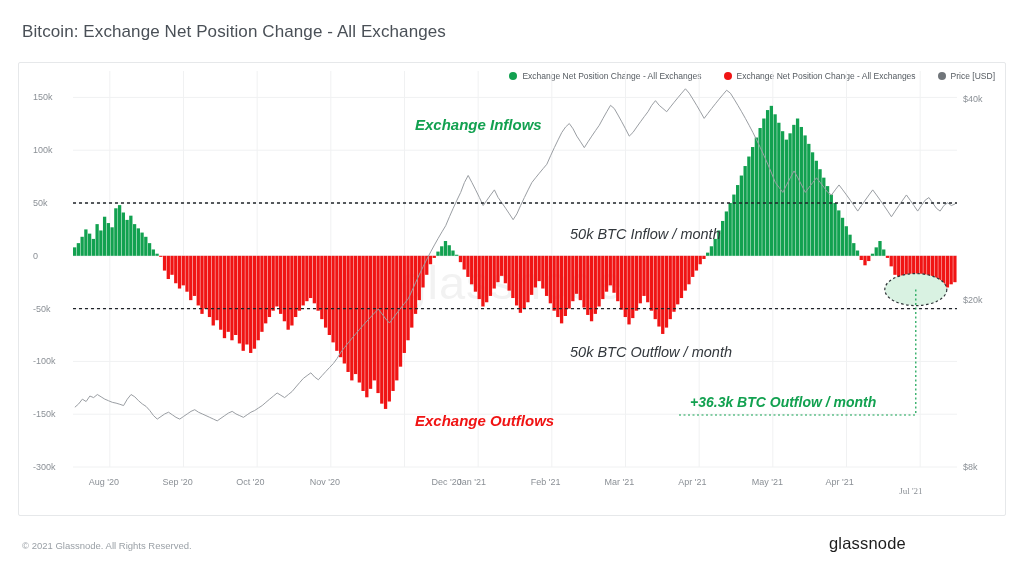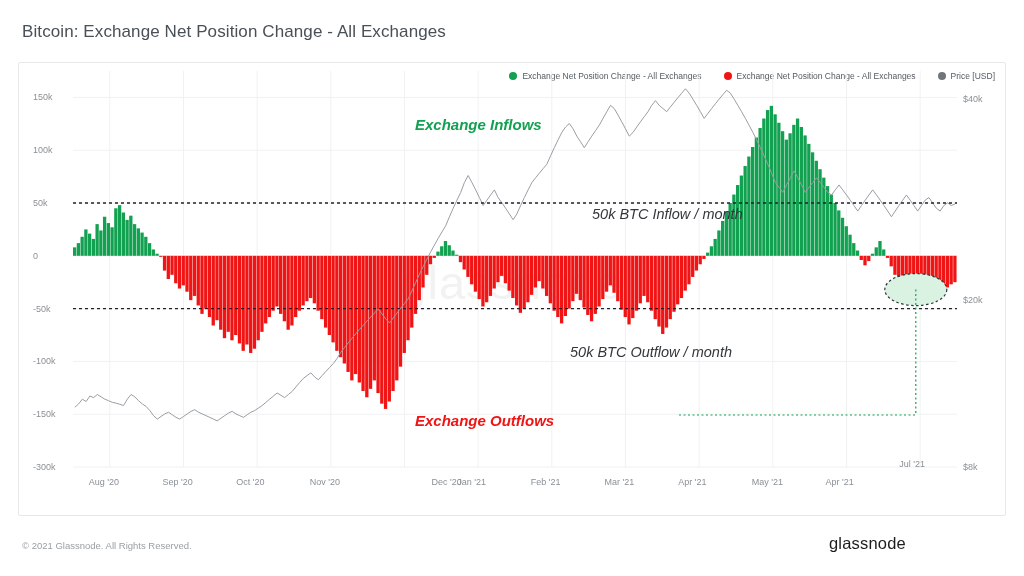--- a/index.html
+++ b/index.html
@@ -370,25 +370,26 @@
         <div class="axis-label " style="left: 143.5px; top: 414px;">Sep '20</div>
         <div class="axis-label " style="left: 217.167px; top: 414px;">Oct '20</div>
         <div class="axis-label " style="left: 290.833px; top: 414px;">Nov '20</div>
         <div class="axis-label " style="left: 364.5px; top: 414px; margin-left: 48px;">Dec '20</div>
         <div class="axis-label " style="left: 438.167px; top: 414px;">Jan '21</div>
         <div class="axis-label " style="left: 511.833px; top: 414px;">Feb '21</div>
         <div class="axis-label " style="left: 585.5px; top: 414px;">Mar '21</div>
         <div class="axis-label " style="left: 659.167px; top: 414px;">Apr '21</div>
         <div class="axis-label " style="left: 732.833px; top: 414px;">May '21</div>
         <div class="axis-label " style="left: 806.5px; top: 414px;">Apr '21</div>
-        <div class="axis-label " style="left: 880.167px; top: 396px;">Jul '21</div>
+        <div class="axis-label " style="left: 880.167px; top: 423px; font-family: Liberation Serif, serif;">Jul '21</div>
       </div>
 
     <div class="ann ann-inflows" style="left:396px; top:53px;">Exchange Inflows</div>
-    <div class="ann ann-line" style="left:551px; top:143px;margin-left:22px;">50k BTC Inflow / month</div>
+    <div class="ann ann-line" style="left:551px; top:163px;">50k BTC Inflow / month</div>
     <div class="ann ann-line" style="left:551px; top:281px;">50k BTC Outflow / month</div>
     <div class="ann ann-outflows" style="left:396px; top:349px;">Exchange Outflows</div>
+    <div class="ann ann-callout" style="left:671px; top:331px;">+36.3k BTC Outflow / month</div>
   </div>
 
   <div class="footer-left">© 2021 Glassnode. All Rights Reserved.</div>
   <div class="footer-brand">glassnode</div>
 
 </div>
 
 </body></html>

